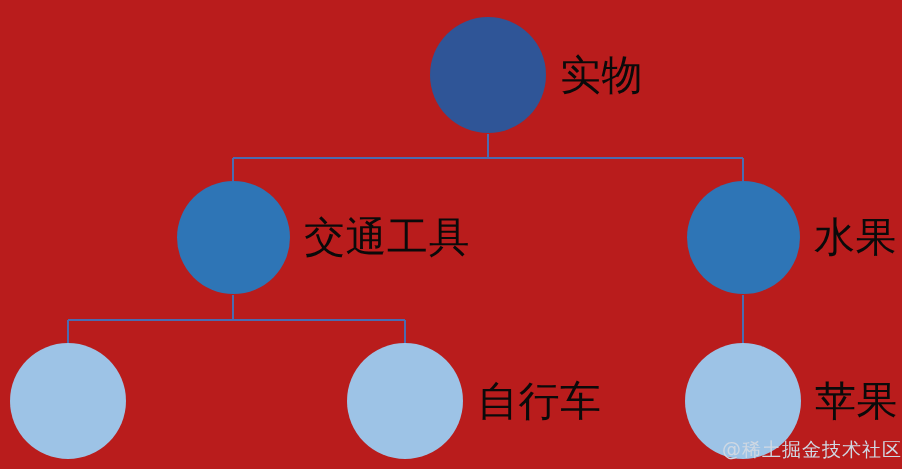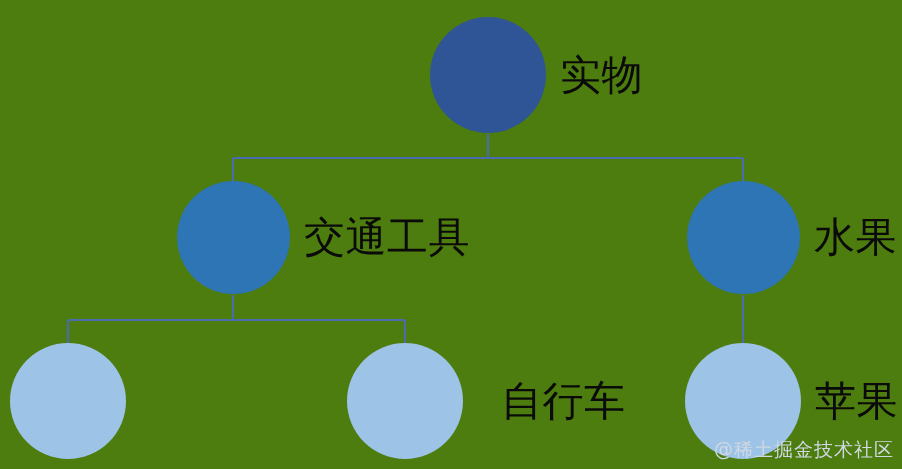--- a/index.html
+++ b/index.html
@@ -7,21 +7,21 @@
     padding: 0;
     background: #ffffff;
   }
   body {
     font-family: "Liberation Sans", "DejaVu Sans", sans-serif;
   }
   #canvas {
     position: relative;
     width: 902px;
     height: 469px;
-    background: #4d7c0f;
+    background: #b91c1c;
     overflow: hidden;
   }
   #edges {
     position: absolute;
     left: 0;
     top: 0;
     width: 902px;
     height: 469px;
     pointer-events: none;
   }
@@ -48,28 +48,28 @@
   #node-root { left: 430px; top: 17px; }
   #node-root .node-circle { width: 116px; height: 116px; }
   
   #node-transport { left: 177px; top: 181px; }
   #node-transport .node-circle { width: 113px; height: 113px; }
   #node-fruit { left: 687px; top: 181px; }
   #node-fruit .node-circle { width: 113px; height: 113px; }
   
   #node-car { left: 10px; top: 343px; }
   #node-car .node-circle { width: 116px; height: 116px; }
-  #node-bike { left: 347px; top: 343px; gap: 24px; }
+  #node-bike { left: 347px; top: 343px; }
   #node-bike .node-circle { width: 116px; height: 116px; }
   #node-apple { left: 685px; top: 343px; }
   #node-apple .node-circle { width: 116px; height: 116px; }
 
   #watermark {
     position: absolute;
-    right: 8px;
+    right: 0;
     bottom: 6px;
     font-size: 19px;
     color: #cfd8e3;
     letter-spacing: 1px;
     font-family: "DejaVu Sans", "Liberation Sans", sans-serif;
     user-select: none;
   }
 </style>
 </head>
 <body>

